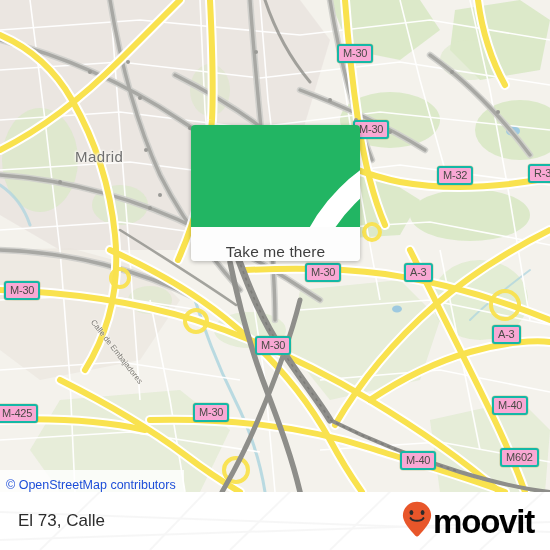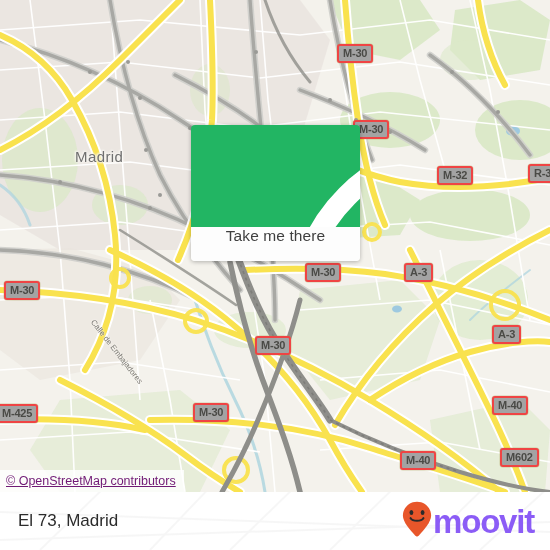--- a/index.html
+++ b/index.html
@@ -24,70 +24,70 @@
     white-space:nowrap;pointer-events:none;
   }
   .road-label{
     position:absolute;color:#7c7a74;font-size:8px;white-space:nowrap;
     transform-origin:0 0;pointer-events:none;
     text-shadow:0 0 2px #f7f5f0,0 0 2px #f7f5f0;
   }
 
   
   .shield{
-    position:absolute;background:#a3a3a3;border:2px solid #ef4444;
-    border-radius:3px;color:#4a4a46;font-size:11px;font-weight:bold;
+    position:absolute;background:#f9a8d4;border:2px solid #14b8a6;
+    border-radius:3px;color:#4a4a46;font-size:11px;font-weight:normal;
     padding:1px 4px 2px 4px;line-height:12px;white-space:nowrap;
     box-shadow:0 0 0 0.5px rgba(170,160,90,.45);
     letter-spacing:-.2px;
   }
 
   
   #callout{
     position:absolute;left:191px;top:125px;width:169px;height:136px;
     border-radius:4px;overflow:hidden;
     box-shadow:0 1px 4px rgba(0,0,0,.28);
   }
   #callout-top{
     position:absolute;left:0;top:0;width:169px;height:102px;
     background:#22b563;display:flex;align-items:center;justify-content:center;
   }
   #callout-top svg{display:block;}
   #callout-bottom{
     position:absolute;left:0;top:102px;width:169px;height:34px;
-    background:#fdfdfd;display:flex;align-items:flex-start;justify-content:center;
+    background:#fdfdfd;display:flex;align-items:flex-end;justify-content:center;
   }
   #callout-bottom .cta{
     color:#3f3f3f;font-size:15.5px;letter-spacing:.1px;white-space:nowrap;
   }
 
   
   #osm-attrib{
     position:absolute;left:0;top:470px;height:22px;
     background:rgba(255,255,255,.80);
-    display:flex;align-items:center;padding:0 8px 0 6px;
-    color:#701a75;font-size:12.5px;white-space:nowrap;text-decoration:underline;
+    display:flex;align-items:flex-end;padding:0 8px 0 6px;
+    color:#1d4ed8;font-size:12.5px;white-space:nowrap;
   }
 
   
   #footer{
     position:absolute;left:0;top:492px;width:550px;height:58px;
     background:#ffffff;overflow:hidden;
   }
   #footer-bg{position:absolute;left:0;top:0;width:550px;height:58px;opacity:.055;}
   #footer-title{
     position:absolute;left:18px;top:50%;transform:translateY(-50%);
     color:#2c2c2c;font-size:17px;white-space:nowrap;
   }
   #brand{
     position:absolute;right:16px;top:50%;transform:translateY(-50%);
     display:flex;align-items:center;gap:1px;
   }
   #brand .wordmark{
-    color:#8b5cf6;font-size:33px;font-weight:bold;letter-spacing:-1.2px;
+    color:#000000;font-size:33px;font-weight:bold;letter-spacing:-1.2px;
     line-height:33px;
   }
   #brand .pinmark{display:block;}
 </style>
 </head>
 <body>
 
 <div id="screen">
 
   <div id="map">
@@ -306,21 +306,21 @@
           <path d="M150,58 L215,-10"></path>
         <path d="M230,58 L300,-10"></path>
           <path d="M330,58 L400,-10"></path>
         <path d="M420,58 L490,-10"></path>
           <path d="M480,58 L550,-6"></path>
         <path d="M0,20 L550,40"></path>
           <path d="M0,48 L550,30"></path>
       </g>
     </svg>
 
-    <div id="footer-title">El 73, Madrid</div>
+    <div id="footer-title">El 73, Calle</div>
 
     <div id="brand">
       <span class="pinmark">
         <svg width="30" height="36" viewBox="0 0 30 36" xmlns="http://www.w3.org/2000/svg">
           <path d="M15 0.8 C7.0 0.8 0.9 7.0 0.9 14.6 C0.9 21.2 7.9 29.0 12.9 34.2 C14.0 35.3 14.5 35.6 15 35.6 C15.5 35.6 16.0 35.3 17.1 34.2 C22.1 29.0 29.1 21.2 29.1 14.6 C29.1 7.0 23.0 0.8 15 0.8 Z" fill="#e8562a"></path>
           <ellipse cx="9.4" cy="11.6" rx="1.9" ry="2.5" fill="#2b2b2b"></ellipse>
           <ellipse cx="20.6" cy="11.6" rx="1.9" ry="2.5" fill="#2b2b2b"></ellipse>
           <path d="M8.6 17.2 C10.6 20.6 19.4 20.6 21.4 17.2" stroke="#2b2b2b" stroke-width="2.1" fill="none" stroke-linecap="round"></path>
         </svg>
       </span>

